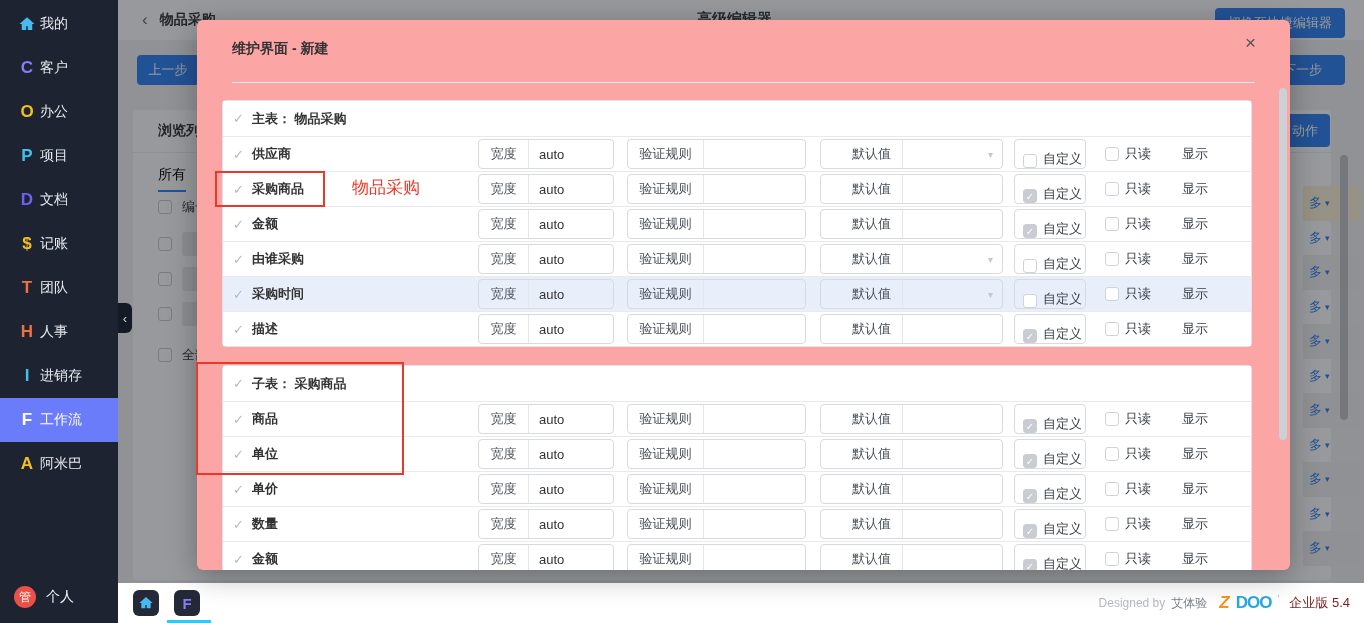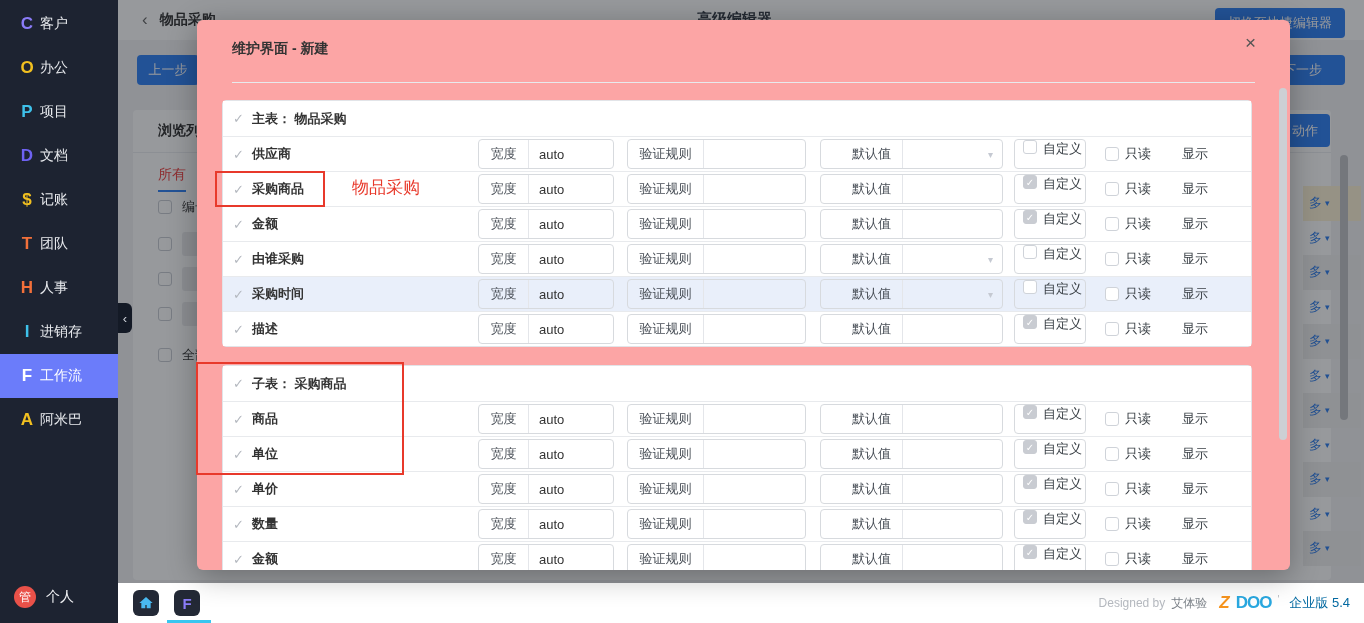--- a/index.html
+++ b/index.html
@@ -36,21 +36,21 @@
     background:#2f80f5; color:#fff; font-size:13px; border:none; border-radius:4px; cursor:pointer; }
   .btn-blue { background:#2f80f5; color:#fff; font-size:13px; border:none; border-radius:4px; cursor:pointer; }
   .prev-btn { position:absolute; left:19px; top:55px; width:62px; height:30px; }
   .next-btn { position:absolute; left:1142px; top:55px; width:85px; height:30px; }
   .panel { position:absolute; left:15px; top:110px; width:1198px; height:470px;
     background:#fff; border-radius:4px; }
   .panel-title { position:absolute; left:25px; top:12px; font-size:14px; font-weight:bold; color:#333; }
   .panel-divider { position:absolute; left:0; top:42px; width:100%; height:1px; background:#ebedf0; }
   .action-btn { position:absolute; left:1105px; top:4px; width:92px; height:33px;
     text-align:right; padding-right:12px; }
-  .tab-all { position:absolute; left:25px; top:56px; font-size:14px; color:#ef4444; cursor:pointer; }
+  .tab-all { position:absolute; left:25px; top:56px; font-size:14px; color:#000000; cursor:pointer; }
   .tab-underline { position:absolute; left:25px; top:80px; width:28px; height:2px; background:#2f80f5; }
   .bg-row { position:absolute; left:25px; display:flex; align-items:center; gap:10px; }
   .bg-cb { width:14px; height:14px; border:1px solid #c8ccd2; border-radius:3px; background:#fff; }
   .bg-bar { width:130px; height:24px; background:#ebecee; border-radius:3px; }
   .bg-label { font-size:13px; color:#333; }
   .more-col { position:absolute; left:1170px; top:76px; width:58px; }
   .more-item { height:34.5px; display:flex; align-items:center; padding-left:6px;
     color:#2e7eed; font-size:13px; cursor:pointer; }
   .more-item .mi-caret { font-size:9px; margin-left:3px; color:#2e7eed; }
   .more-item.first { background:#fdf3d7; }
@@ -67,21 +67,21 @@
     display:flex; align-items:center; justify-content:center; margin-left:15px; cursor:pointer; }
   .task-icon svg { width:16px; height:16px; }
   .task-icon .f-letter { color:#8b7cf8; font-weight:bold; font-size:15px; }
   .task-active-bar { position:absolute; left:49px; bottom:0; width:44px; height:3px; background:#38c6f0; }
   .foot-right { position:absolute; right:14px; top:0; height:40px; display:flex; align-items:center; gap:6px; }
   .designed { color:#b6bac0; font-size:12px; }
   .brand { color:#7d838a; font-size:12px; margin-right:6px; }
   .logo-z { color:#f7941d; font-weight:900; font-size:17px; font-style:italic; }
   .logo-doo { color:#29a8e0; font-weight:900; font-size:17px; letter-spacing:-1px; }
   .logo-tick { color:#b6bac0; font-size:10px; margin-top:-8px; }
-  .edition { color:#0369a1; font-size:13px; margin-left:4px; }
+  .edition { color:#7f1d1d; font-size:13px; margin-left:4px; }
 
   
   .modal { position:absolute; left:197px; top:20px; width:1093px; height:550px;
     background:#fca5a5; border-radius:6px; box-shadow:0 6px 30px rgba(0,0,0,0.3);
     z-index:40; overflow:hidden; }
   .m-title { position:absolute; left:35px; top:20px; font-size:14px; font-weight:bold; color:#333; }
   .m-close { position:absolute; left:1048px; top:13px; font-size:19px; color:#555;
     cursor:pointer; line-height:1; }
   .m-divider { position:absolute; left:35px; top:62px; width:1023px; height:1px; background:#e8eaed; }
   .m-table { position:absolute; left:25px; width:1030px; border:1px solid #e2e4e8; border-radius:4px; }
@@ -99,21 +99,21 @@
     background:#fff; flex:none; }
   .addon { display:flex; align-items:center; justify-content:center;
     border-right:1px solid #e4e6ea; color:#4a5058; font-size:13px; flex:none; }
   .ginput { position:relative; display:flex; align-items:center; padding-left:10px;
     color:#333; font-size:13px; flex:1; }
   .grp-w { width:136px; }        .grp-w .addon { width:50px; }
   .grp-v { width:179px; margin-left:13px; } .grp-v .addon { width:76px; }
   .grp-d { width:183px; margin-left:14px;padding-left:20px; } .grp-d .addon { width:62px; }
   .sel-caret { position:absolute; right:9px; color:#c5c9d2; font-size:10px; }
   .custombox { width:72px; height:30px; margin-left:11px; border:1px solid #d7dade;
-    border-radius:4px; display:flex; align-items:flex-start; padding-left:8px; gap:6px; flex:none; }
+    border-radius:4px; display:flex; align-items:flex-end; padding-left:8px; gap:6px; flex:none; }
   .cb { width:14px; height:14px; border:1px solid #cfd3d9; border-radius:3px; background:#fff;
     display:flex; align-items:center; justify-content:center; font-size:10px; color:#fff; flex:none; cursor:pointer; }
   .cb.checked { background:#c9ccd2; border-color:#c9ccd2; }
   .cb-label { font-size:13px; color:#3a4046; }
   .rdonly { width:58px; margin-left:19px; display:flex; align-items:center; gap:6px; flex:none; }
   .display-link { margin-left:19px; font-size:13px; color:#3a4046; flex:none; cursor:pointer; }
   .m-scrollbar { position:absolute; right:3px; top:68px; width:8px; height:352px;
     background:#cdd0d4; border-radius:4px; }
 
   
@@ -229,20 +229,28 @@
     <span class="logo-z">Z</span>
       <span class="logo-doo">DOO</span>
       <span class="logo-tick">'</span>
     <span class="edition">企业版 5.4</span>
   </div>
 </div>
 
 <div class="sidebar">
   <div class="sb-nav">
       <div class="sb-item">
+        <span class="sb-icon">
+          <svg viewBox="0 0 24 24">
+            <path d="M12 3 2 12h3v8h6v-5h2v5h6v-8h3z" fill="#49b9f0"></path>
+          </svg>
+        </span>
+        <span>我的</span>
+      </div>
+      <div class="sb-item">
         <span class="sb-icon" style="color: rgb(138, 123, 247);">C</span>
         <span>客户</span>
       </div>
       <div class="sb-item">
         <span class="sb-icon" style="color: rgb(242, 192, 32);">O</span>
         <span>办公</span>
       </div>
       <div class="sb-item">
         <span class="sb-icon" style="color: rgb(62, 193, 234);">P</span>
         <span>项目</span>

